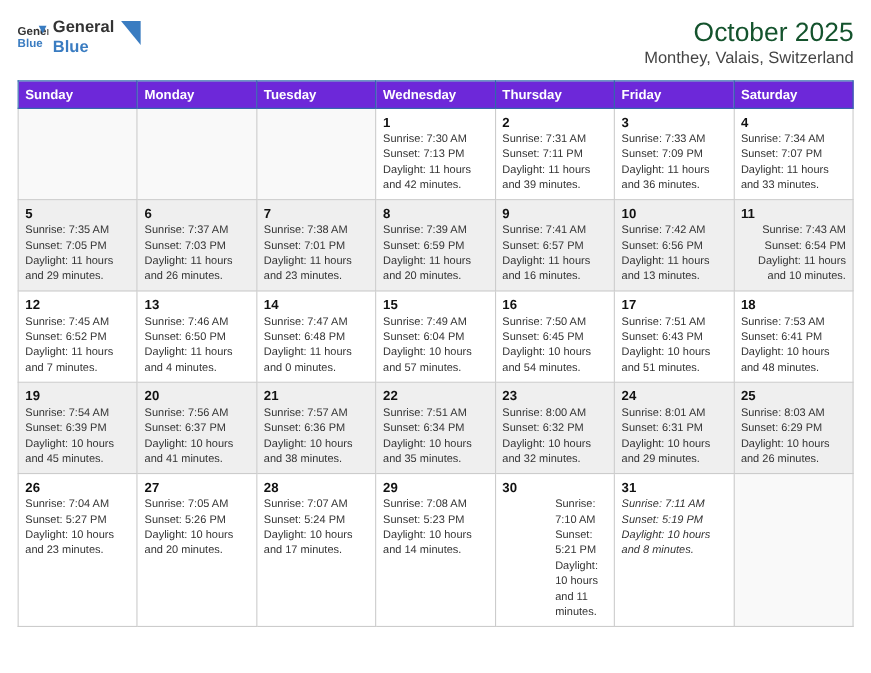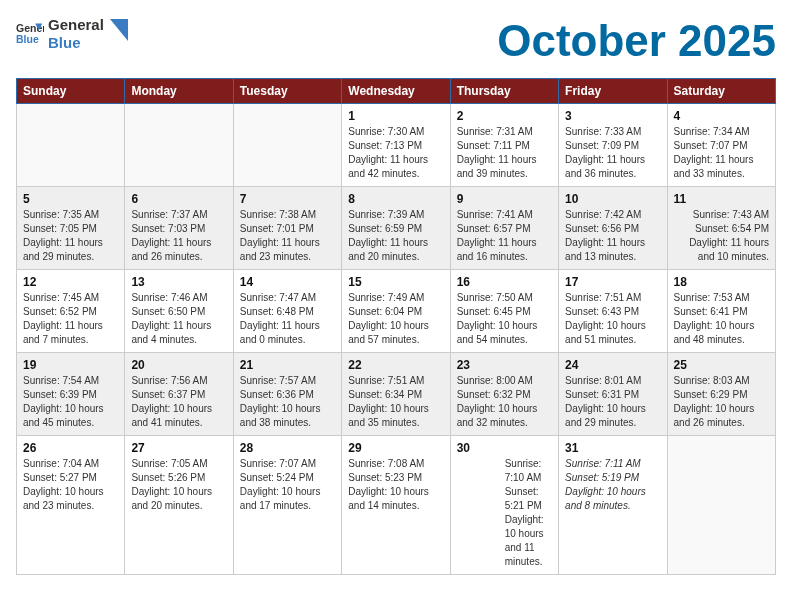--- a/index.html
+++ b/index.html
@@ -22,35 +22,35 @@
       gap: 4px;
     }
     .logo-icon {
       width: 28px;
       height: 28px;
     }
     .title-block {
       text-align: right;
     }
     .month-title {
-      font-size: 44px;
-      font-weight: bold;
-      color: #0369a1;
+      font-size: 24px;
+      font-weight: normal;
+      color: #14532d;
     }
     .location-title {
       font-size: 15px;
       color: #444;
     }
     .calendar {
       width: 100%;
       border-collapse: collapse;
       font-size: 10.5px;
     }
     .calendar th {
-      background: #7f1d1d;
+      background: #6d28d9;
       color: #fff;
       text-align: left;
       padding: 5px 6px;
       font-size: 12px;
       font-weight: bold;
       border: 1px solid #2e6aaa;
     }
     .calendar td {
       vertical-align: top;
       padding: 5px 6px;
@@ -96,20 +96,21 @@
     <div style="line-height:1.2">
       <div style="font-size:15px;font-weight:bold;color:#333;">General</div>
       <div style="font-size:15px;font-weight:bold;color:#3a7cc1;">Blue</div>
     </div>
     <svg width="18" height="22" viewBox="0 0 18 22" style="margin-left:2px;margin-top:-8px;">
       <polygon points="0,0 18,0 18,22" fill="#3a7cc1"></polygon>
     </svg>
   </div>
   <div class="title-block">
     <div class="month-title">October 2025</div>
+    <div class="location-title">Monthey, Valais, Switzerland</div>
   </div>
 </div>
 
 <table class="calendar">
   <thead>
     <tr>
     <th>Sunday</th>
         <th>Monday</th>
         <th>Tuesday</th>
         <th>Wednesday</th>

